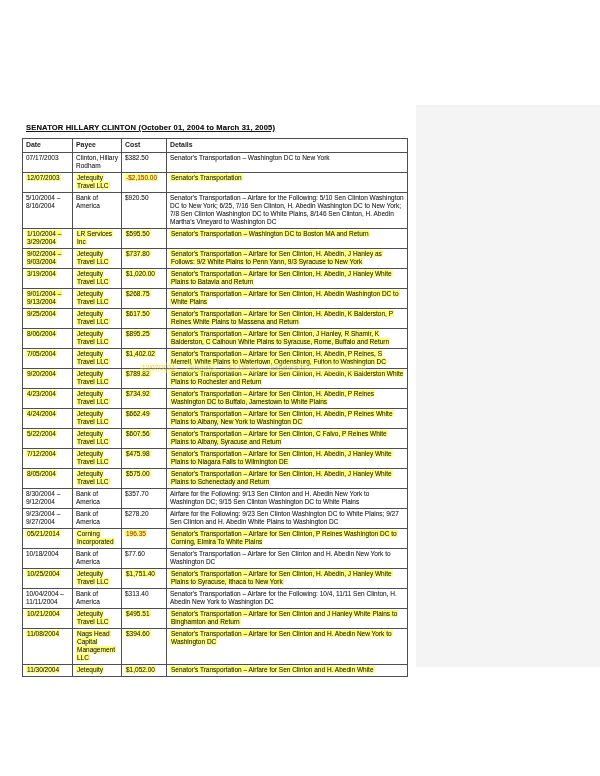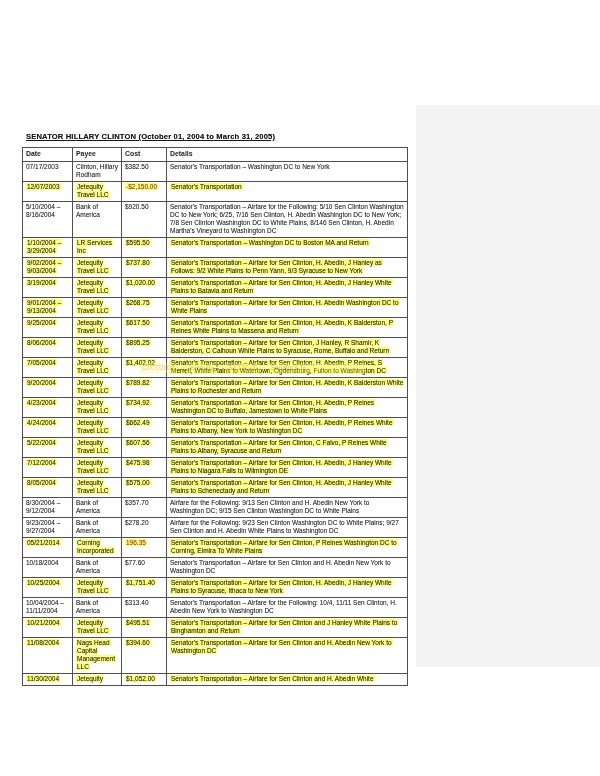--- a/index.html
+++ b/index.html
@@ -6,21 +6,21 @@
   body{
     width:600px;height:776px;position:relative;overflow:hidden;
     background:#ffffff;
     font-family:"Liberation Sans", sans-serif;
     -webkit-font-smoothing:antialiased;
   }
   .backdrop{
     position:absolute;left:416px;top:105px;width:184px;height:562px;
     background:var(--backdrop,#f4f4f5);
   }
-  .doc{position:absolute;left:22px;top:132px;width:388px;}
+  .doc{position:absolute;left:22px;top:123px;width:388px;}
   .title{
     font-size:7.6px;font-weight:bold;text-decoration:underline;
     color:#161616;letter-spacing:.15px;margin:0 0 6px 4px;white-space:nowrap;
     text-shadow:0 0 .4px rgba(0,0,0,.45);
   }
   table.grid{
     border-collapse:collapse;table-layout:fixed;width:385px;
     font-size:6.5px;line-height:8px;color:#2e2e2e;
     border:1.5px solid #3a3a3a;
   }

